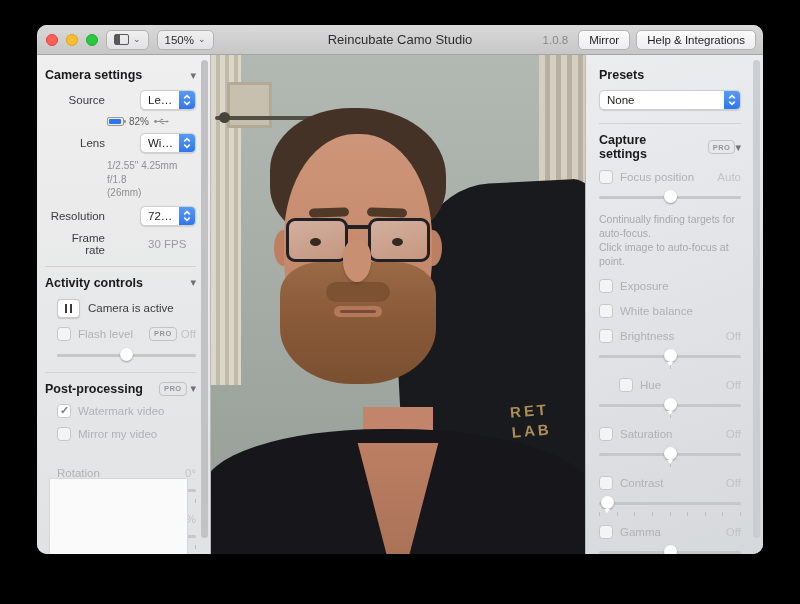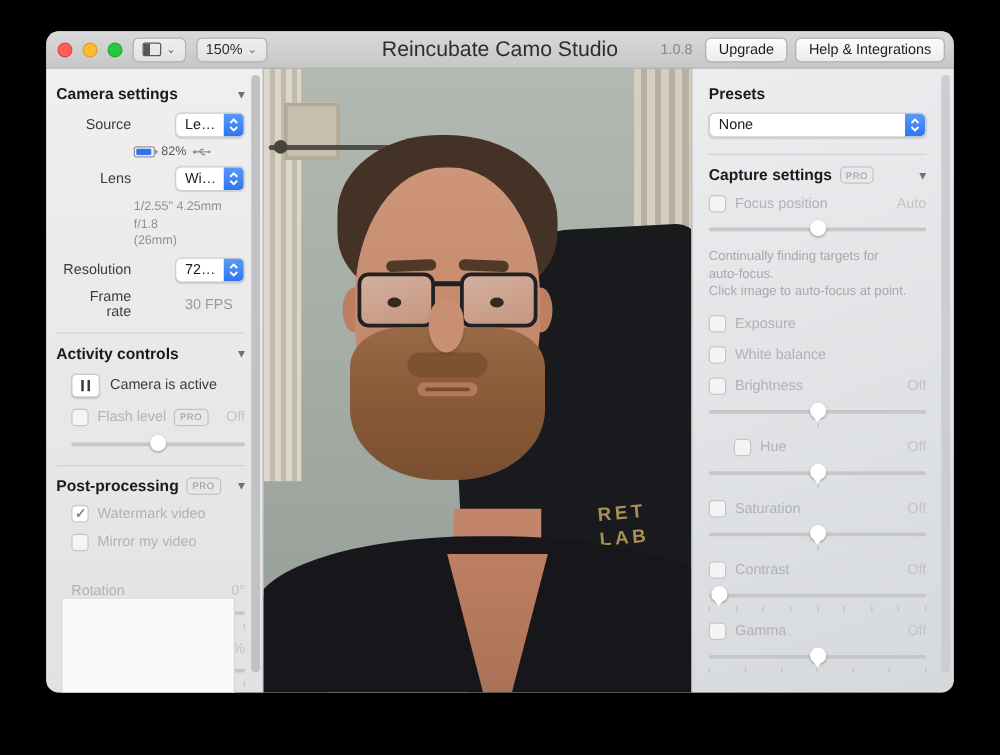--- a/index.html
+++ b/index.html
@@ -9,33 +9,33 @@
   .titlebar{position:relative;height:30px;background:linear-gradient(#d9d9d9,#c7c7c7);border-bottom:1px solid #a5a5a5;display:flex;align-items:center;}
   .lights{display:flex;gap:8px;margin-left:9px;}
   .light{width:12px;height:12px;border-radius:50%;}
   .light.red{background:#ff5f57;border:1px solid #e0443e;}
   .light.yellow{background:#febc2e;border:1px solid #dea123;}
   .light.green{background:#28c840;border:1px solid #1dad2b;}
   .tb-btn{height:20px;border:1px solid #b3b3b5;border-radius:5px;background:linear-gradient(#efefef,#e2e2e4);display:flex;align-items:center;gap:4px;padding:0 7px;margin-left:8px;font-size:11.5px;color:#2e2e32;}
   .sb-icon{width:15px;height:11px;border:1.5px solid #58585c;border-radius:2px;position:relative;}
   .sb-icon::before{content:'';position:absolute;left:0;top:0;bottom:0;width:5px;background:#58585c;}
   .chev{font-size:9px;color:#58585c;line-height:1;}
-  .tb-title{position:absolute;left:50%;transform:translateX(-50%);font-size:17px;color:#2e2e32;white-space:nowrap;}
+  .tb-title{position:absolute;left:50%;transform:translateX(-50%);font-size:13px;color:#2e2e32;white-space:nowrap;}
   .tb-right{position:absolute;right:7px;display:flex;align-items:center;gap:6px;}
   .version{font-size:11.5px;color:#88888c;margin-right:4px;}
   .tb-push{height:20px;border:1px solid #b3b3b5;border-radius:5px;background:linear-gradient(#fbfbfb,#ededef);padding:0 10px;font-size:11.5px;color:#1e1e22;display:flex;align-items:center;}
   
   .appbody{display:flex;height:499px;}
   .panel-l{position:relative;width:174px;background:linear-gradient(#efefef,#e1e2e4);border-right:1px solid #b9b9bb;padding:4px 0 0 8px;flex:none;}
-  .panel-r{position:relative;width:210px;background:linear-gradient(160deg,#ecedef,#d6d9dc);border-left:1px solid #b9b9bb;padding:4px 22px 0 13px;flex:none;}
+  .panel-r{position:relative;width:178px;background:linear-gradient(160deg,#ecedef,#d6d9dc);border-left:1px solid #b9b9bb;padding:4px 22px 0 13px;flex:none;}
   .video{position:relative;flex:1;background:#9aa29b;overflow:hidden;}
   .sec-hdr{display:flex;align-items:center;margin:9px 14px 8px 0;}
   .hdr{font-size:12.5px;font-weight:bold;color:#1a1a1c;}
   .tri{margin-left:auto;font-size:11px;color:#707074;}
-  .badge{font-size:7.5px;font-weight:normal;letter-spacing:.5px;color:#96969a;border:1px solid #c3c3c6;border-radius:4px;padding:1.5px 4px;margin-left:6px;}
+  .badge{font-size:7.5px;font-weight:bold;letter-spacing:.5px;color:#96969a;border:1px solid #c3c3c6;border-radius:4px;padding:1.5px 4px;margin-left:16px;}
   .divider{height:1px;background:#d2d2d4;margin:10px 14px 2px 0;}
   .lbl{font-size:11.5px;color:#3c3c40;}
   .dis{color:#b1b1b6;}
   .vallight{font-size:11.5px;color:#c3c3c7;margin-left:auto;}
   .valgray{font-size:11.5px;color:#9b9b9f;}
   
   .frow{display:flex;align-items:center;margin:6px 14px 6px 4px;gap:29px;}
   .frow .rl{width:56px;text-align:right;margin-right:6px;flex:none;}
   .dd{flex:1;height:20px;background:#fff;border:1px solid #cfcfd2;border-radius:5px;display:flex;align-items:center;overflow:hidden;box-shadow:0 .5px 1px rgba(0,0,0,.12);}
   .dd-t{flex:1;font-size:11.5px;color:#1c1c1e;padding:0 4px 0 7px;white-space:nowrap;overflow:hidden;text-overflow:ellipsis;}
@@ -115,21 +115,21 @@
       <span class="sb-icon"></span>
       <span class="chev">⌄</span>
     </div>
     <div class="tb-btn">
       <span style="font-size:11.5px;color:#2e2e32;">150%</span>
       <span class="chev">⌄</span>
     </div>
     <div class="tb-title">Reincubate Camo Studio</div>
     <div class="tb-right">
       <span class="version">1.0.8</span>
-      <div class="tb-push">Upgrade</div>
+      <div class="tb-push">Mirror</div>
       <div class="tb-push">Help &amp; Integrations</div>
     </div>
   </div>
 
   <div class="appbody">
 
     <aside class="panel-l">
 
       <div class="sec-hdr">
         <span class="hdr">Camera settings</span>

